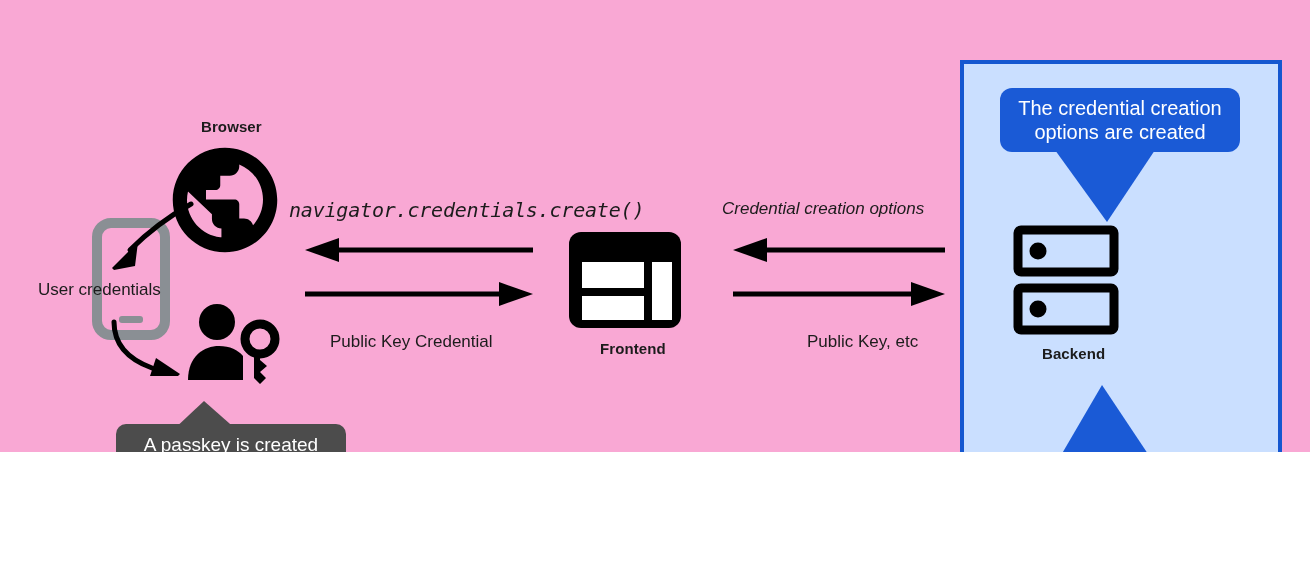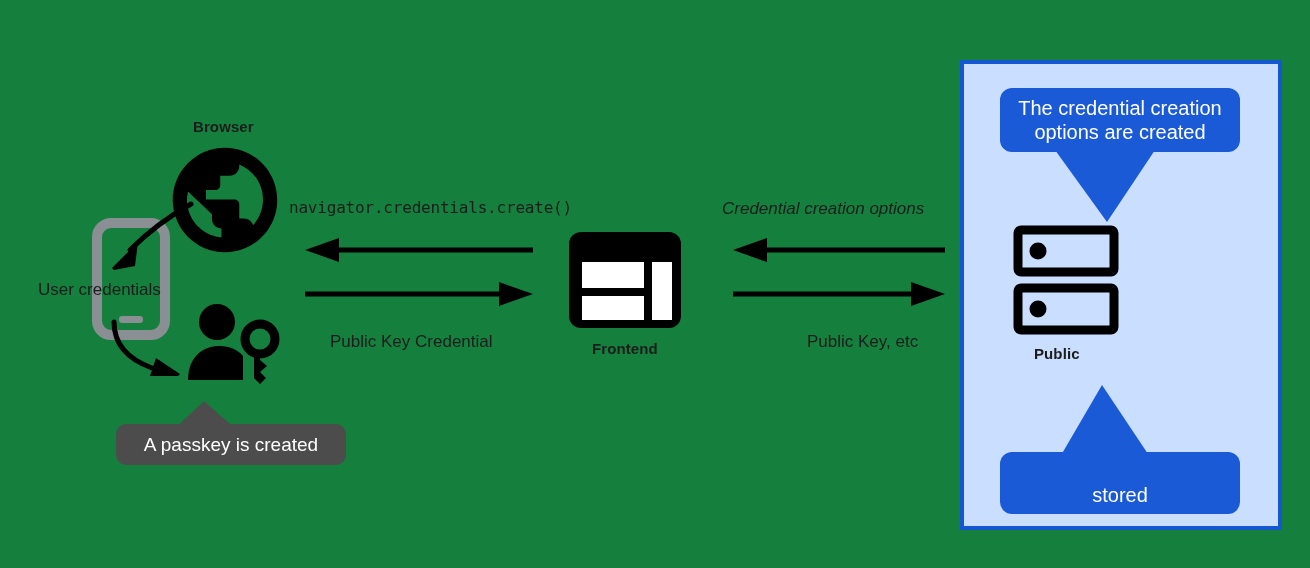--- a/index.html
+++ b/index.html
@@ -7,49 +7,51 @@
     padding: 0;
     background: #ffffff;
   }
   body {
     font-family: "Liberation Sans", sans-serif;
     -webkit-font-smoothing: antialiased;
   }
   #canvas {
     position: relative;
     width: 1310px;
-    height: 568px;
-    background: #15803d;
+    height: 452px;
+    background: #f9a8d4;
     overflow: hidden;
   }
   .abs { position: absolute; }
 
   
   .label-bold {
     font-family: "Liberation Sans", sans-serif;
     font-weight: bold;
     font-size: 15px;
     color: #1c1c1c;
     letter-spacing: 0.1px;
     white-space: nowrap;
+    margin-left: 8px;
   }
   .label-plain {
     font-family: "Liberation Sans", sans-serif;
     font-weight: 400;
     font-size: 17px;
     color: #1c1c1c;
     white-space: nowrap;
   }
   .label-code {
     font-family: "DejaVu Sans Mono", "Liberation Mono", monospace;
     font-weight: 400;
-    font-size: 16px;
+    font-size: 20px;
     color: #1c1c1c;
     white-space: nowrap;
     letter-spacing: -0.2px;
+    font-style: italic;
   }
 
   
   .backend-panel {
     border: 4px solid #1557d0;
     background: #cadfff;
     box-sizing: border-box;
   }
 
   
@@ -93,21 +95,21 @@
     <polygon points="0,0 100,0 52,72" fill="#1a5ad6"></polygon>
   </svg>
 
   <svg class="abs" style="left:1014px; top:226px;" width="104" height="110" viewBox="0 0 104 110">
     <rect x="4" y="4" width="96" height="42" rx="3" ry="3" fill="none" stroke="#000000" stroke-width="9"></rect>
     <circle cx="24" cy="25" r="8.5" fill="#000000"></circle>
     <rect x="4" y="62" width="96" height="42" rx="3" ry="3" fill="none" stroke="#000000" stroke-width="9"></rect>
     <circle cx="24" cy="83" r="8.5" fill="#000000"></circle>
   </svg>
 
-  <div class="abs label-bold" style="left:1034px; top:345px;">Public</div>
+  <div class="abs label-bold" style="left:1034px; top:345px;">Backend</div>
 
   <svg class="abs tail" style="left:1050px; top:385px;" width="110" height="72" viewBox="0 0 110 72">
     <polygon points="52,0 100,72 10,72" fill="#1a5ad6"></polygon>
   </svg>
 
   <div class="abs callout callout-blue" style="left:1000px; top:452px; width:240px; height:62px;">
     <span>
       <br>
       <span>stored</span>
     </span>

